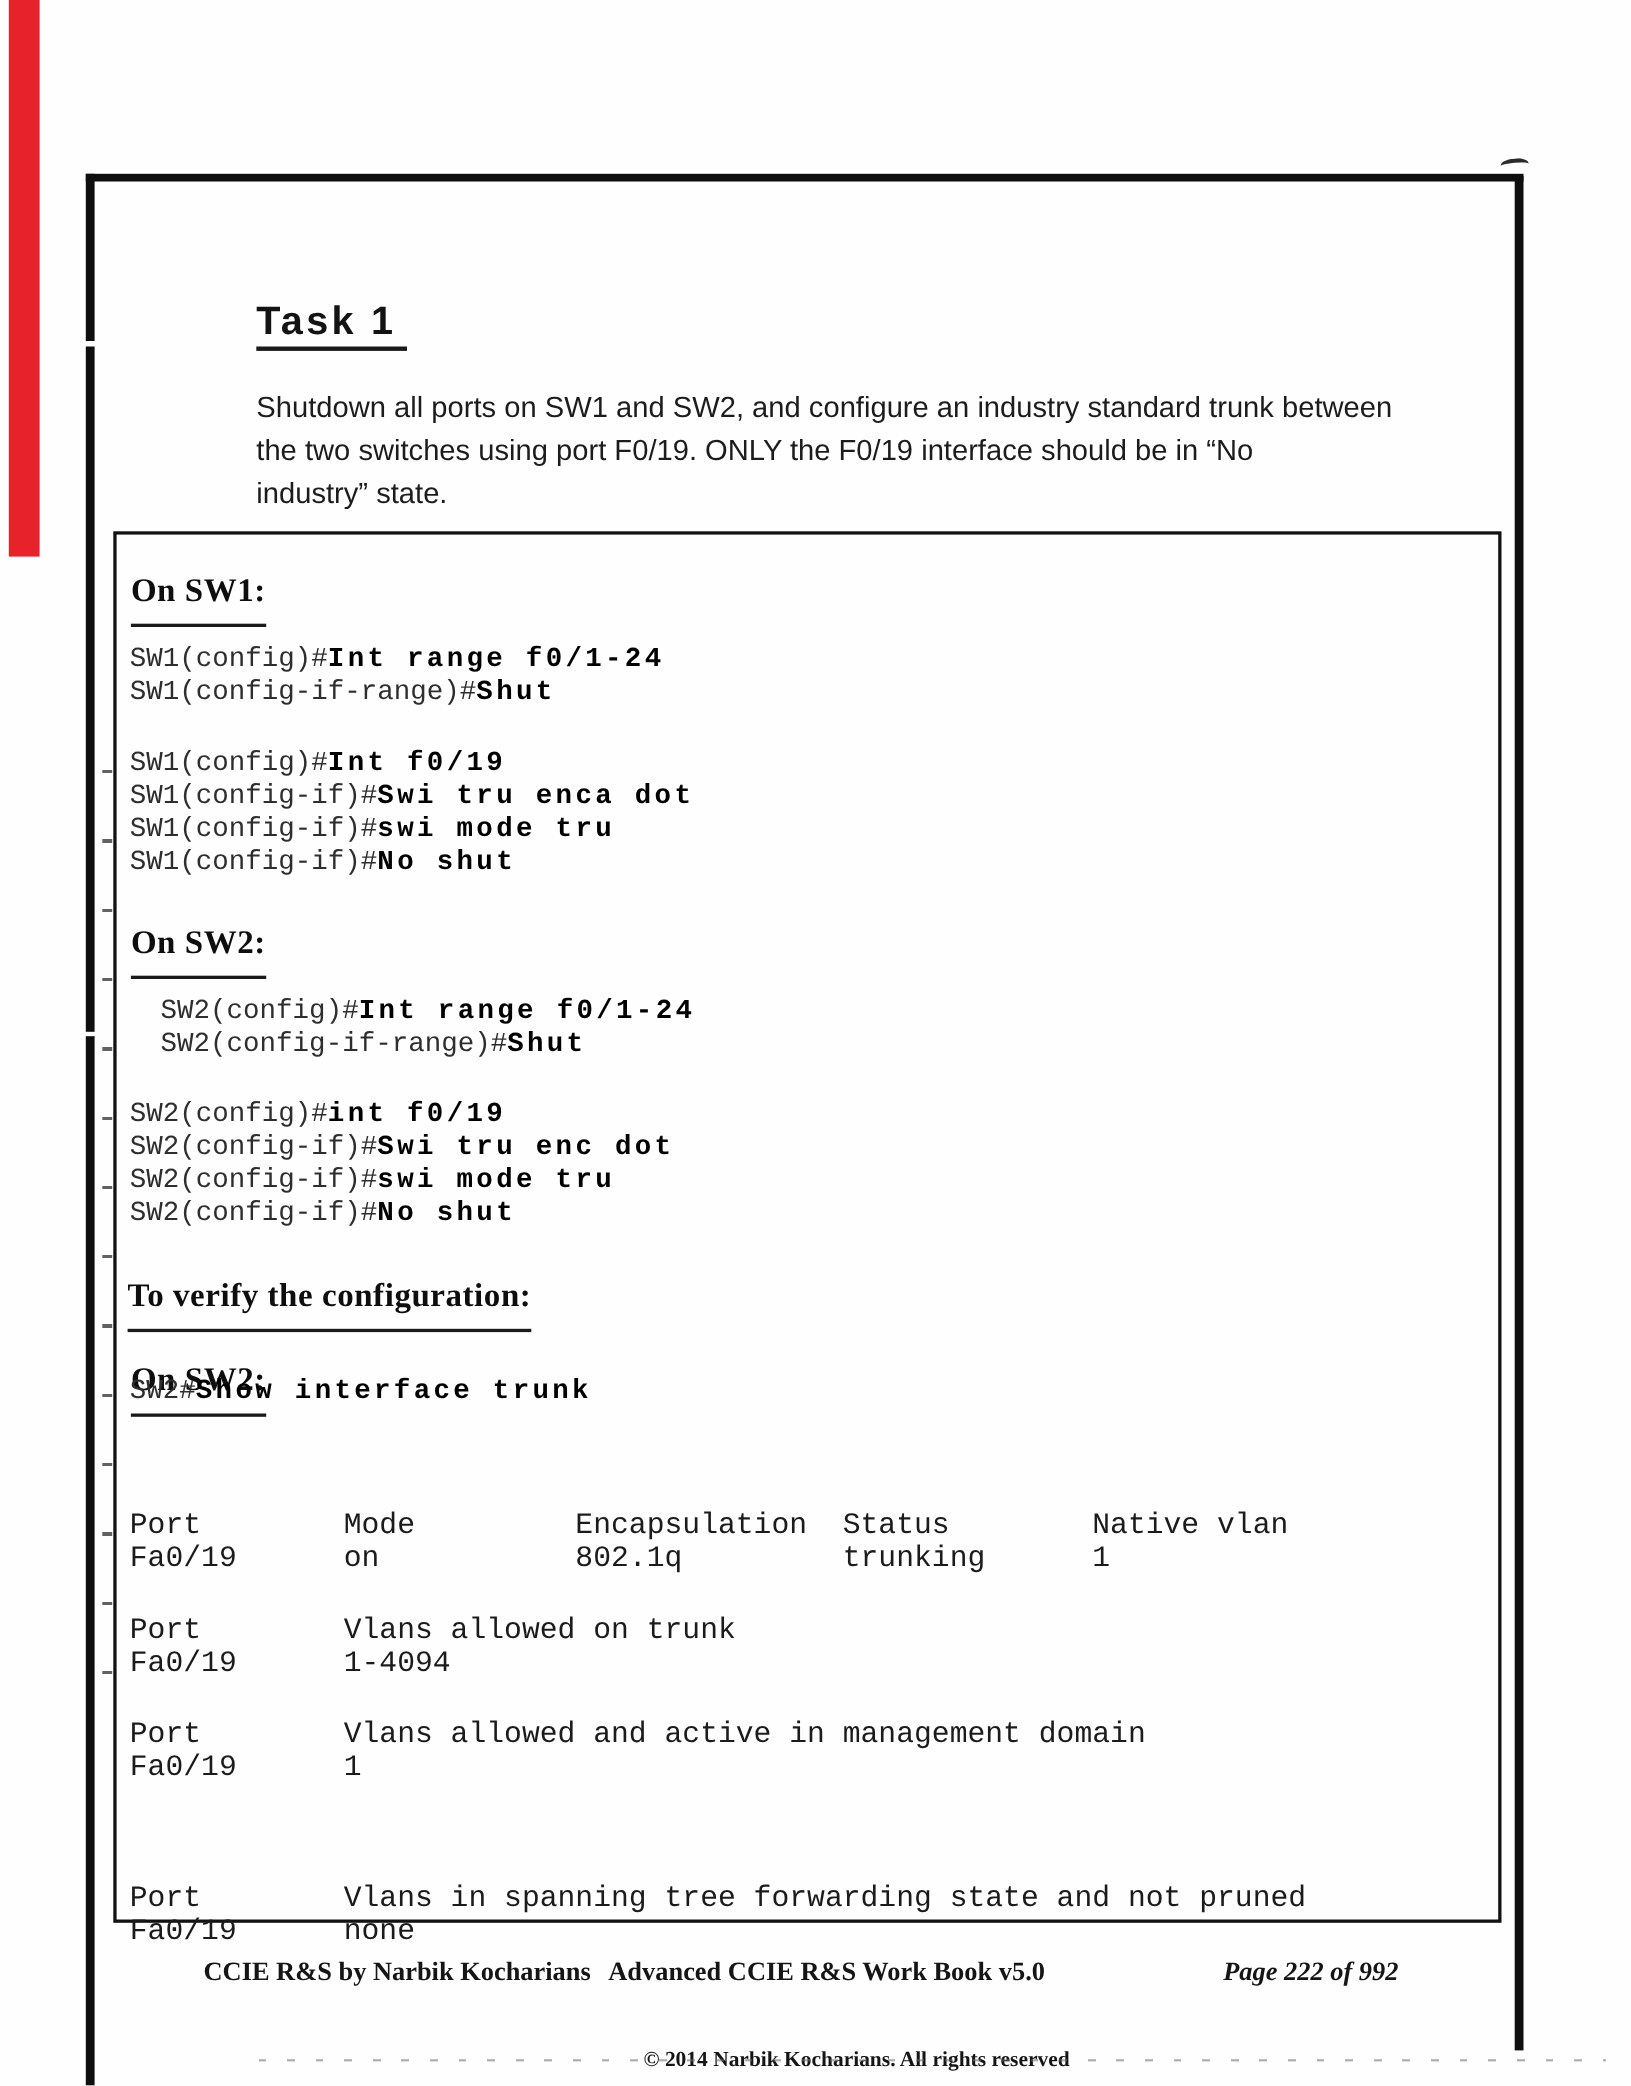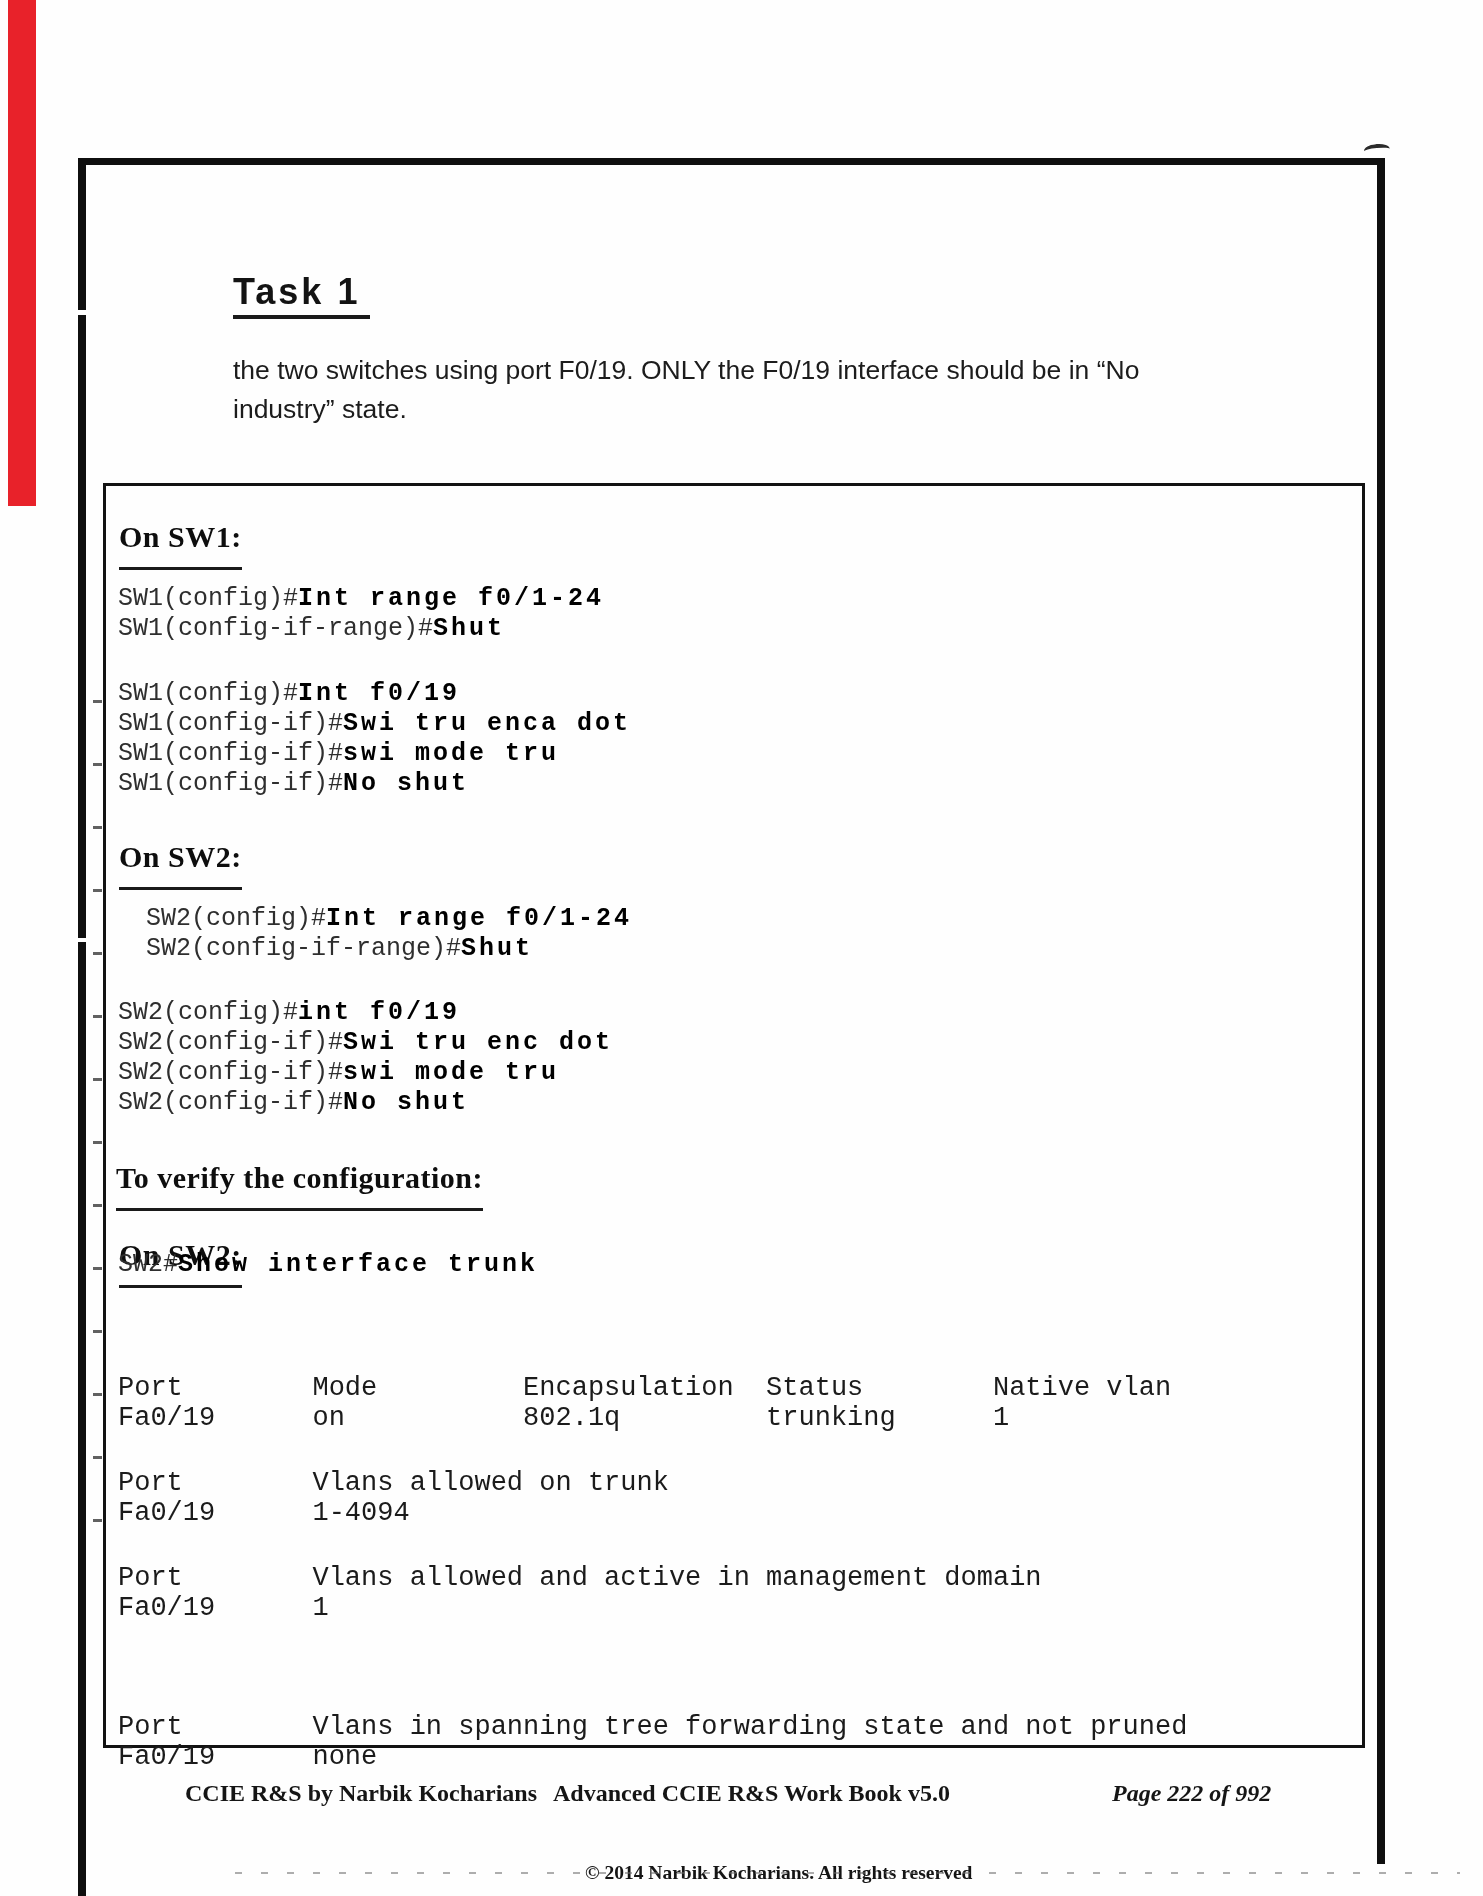--- a/index.html
+++ b/index.html
@@ -76,20 +76,21 @@
 <div class="abs tilde"></div>
 
 <div class="abs frame-top"></div>
 <div class="abs frame-left"></div>
 <div class="abs frame-right"></div>
 <div class="abs border-notch" style="left:76px;top:310px;width:12px;height:5px;"></div>
 <div class="abs border-notch" style="left:76px;top:938px;width:12px;height:4px;"></div>
 
 <div class="abs task-title">Task 1</div>
 <div class="abs para">
+  <div>Shutdown all ports on SW1 and SW2, and configure an industry standard trunk between</div>
   <div>the two switches using port F0/19. ONLY the F0/19 interface should be in “No</div>
   <div>industry” state.</div>
 </div>
 
 <div class="abs config-box"></div>
 <div class="abs noise-ticks"></div>
 
 <div class="abs sec-head h-sw1">On SW1:</div>
 
 <div class="abs code blk1">

